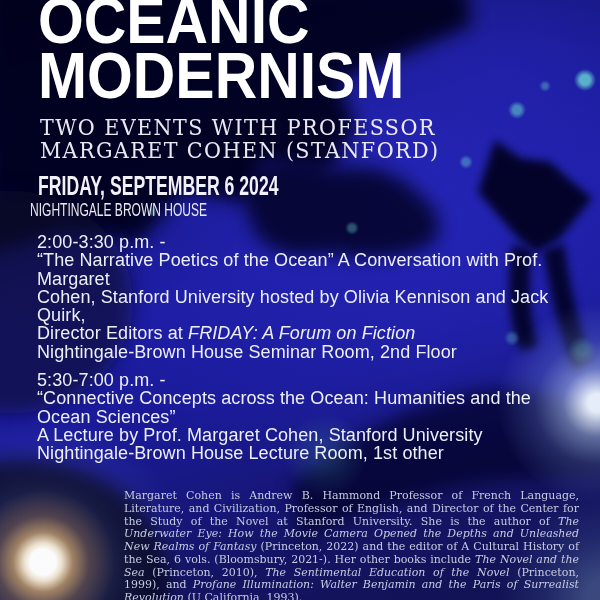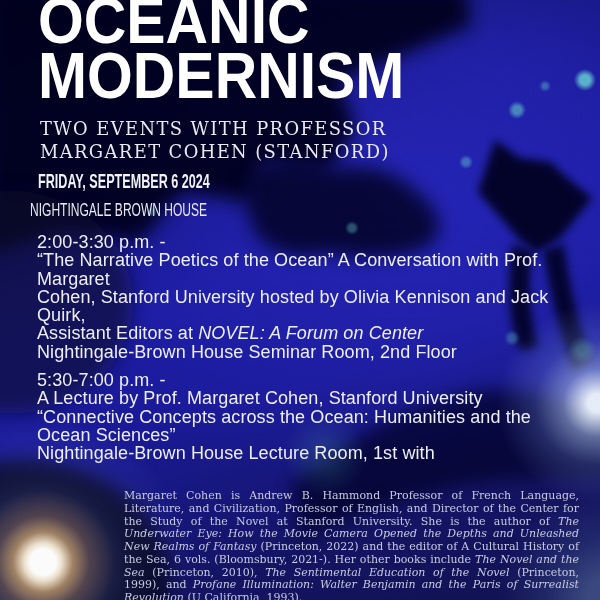--- a/index.html
+++ b/index.html
@@ -26,23 +26,23 @@
       radial-gradient(circle at 466px 162px, rgba(110,220,210,.4) 0px 3px, rgba(110,220,210,0) 7px),
       radial-gradient(circle at 352px 228px, rgba(110,220,210,.35) 0px 3px, rgba(110,220,210,0) 7px),
       radial-gradient(circle at 512px 338px, rgba(110,220,210,.3) 0px 3px, rgba(110,220,210,0) 8px),
       radial-gradient(circle at 152px 212px, rgba(110,220,210,.3) 0px 2px, rgba(110,220,210,0) 5px);
   }
   .txt{position:absolute;color:#fff;}
   .sx{display:inline-block;transform-origin:0 50%;white-space:nowrap;}
   .title-line{left:38px;font-weight:bold;font-size:64px;line-height:1;letter-spacing:0px;color:#ffffff;}
   .title-line .sx{transform:scaleX(.92);}
   .t1{top:-11px;} .t2{top:44px;}
-  .subtitle{left:40px;top:117px;font-family:"DejaVu Serif",serif;font-size:19px;line-height:22.5px;letter-spacing:1.5px;color:#eae8f0;}
+  .subtitle{left:40px;top:117px;font-family:"DejaVu Serif",serif;font-size:22px;line-height:22.5px;letter-spacing:1.5px;color:#eae8f0;}
   .subtitle .sx{transform:scaleX(.94);}
-  .date{left:38px;top:170px;font-weight:bold;font-size:20px;color:#f1f1f7;}
+  .date{left:38px;top:170px;font-weight:bold;font-size:28px;color:#f1f1f7;}
   .date .sx{transform:scaleX(.63);}
   .venue{left:30px;top:199px;font-size:18.5px;color:#e9e9f2;}
   .venue .sx{transform:scaleX(.65);}
   .event{left:37px;width:540px;font-size:18px;line-height:18.3px;color:#edeff7;letter-spacing:.1px;}
   .e1{top:233px;} .e2{top:345px;margin-top:26px;}
   .event i{font-style:italic;}
   .bio{left:124px;top:490px;width:455px;font-family:"DejaVu Serif",serif;font-size:11px;line-height:12.75px;color:#c7cbe0;text-align:justify;}
   .bio i{font-style:italic;}
 </style>
 </head>
@@ -79,26 +79,26 @@
     <span class="sx">MARGARET COHEN (STANFORD)</span>
   </div>
 
   <div class="txt date"><span class="sx">FRIDAY, SEPTEMBER 6 2024</span></div>
   <div class="txt venue"><span class="sx">NIGHTINGALE BROWN HOUSE</span></div>
 
   <div class="txt event e1">
     <div>2:00-3:30 p.m. -</div>
     <div>“The Narrative Poetics of the Ocean” A Conversation with Prof. Margaret</div>
     <div>Cohen, Stanford University hosted by Olivia Kennison and Jack Quirk,</div>
-    <div><span>Assistant Editors at </span><i>NOVEL: A Forum on Center</i></div>
+    <div><span>Director Editors at </span><i>FRIDAY: A Forum on Fiction</i></div>
     <div>Nightingale-Brown House Seminar Room, 2nd Floor</div>
   </div>
 
   <div class="txt event e2">
     <div>5:30-7:00 p.m. -</div>
+    <div>“Connective Concepts across the Ocean: Humanities and the Ocean Sciences”</div>
     <div>A Lecture by Prof. Margaret Cohen, Stanford University</div>
-    <div>“Connective Concepts across the Ocean: Humanities and the Ocean Sciences”</div>
-    <div>Nightingale-Brown House Lecture Room, 1st with</div>
+    <div>Nightingale-Brown House Lecture Room, 1st other</div>
   </div>
 
   <div class="txt bio"><span>Margaret Cohen is Andrew B. Hammond Professor of French Language, Literature, and Civilization, Professor of English, and Director of the Center for the Study of the Novel at Stanford University. She is the author of </span><i>The Underwater Eye: How the Movie Camera Opened the Depths and Unleashed New Realms of Fantasy</i><span> (Princeton, 2022) and the editor of A Cultural History of the Sea, 6 vols. (Bloomsbury, 2021-). Her other books include </span><i>The Novel and the Sea</i><span> (Princeton, 2010), </span><i>The Sentimental Education of the Novel</i><span> (Princeton, 1999), and </span><i>Profane Illumination: Walter Benjamin and the Paris of Surrealist Revolution</i><span> (U California, 1993).</span></div>
 
 </div>
 
 </body></html>

